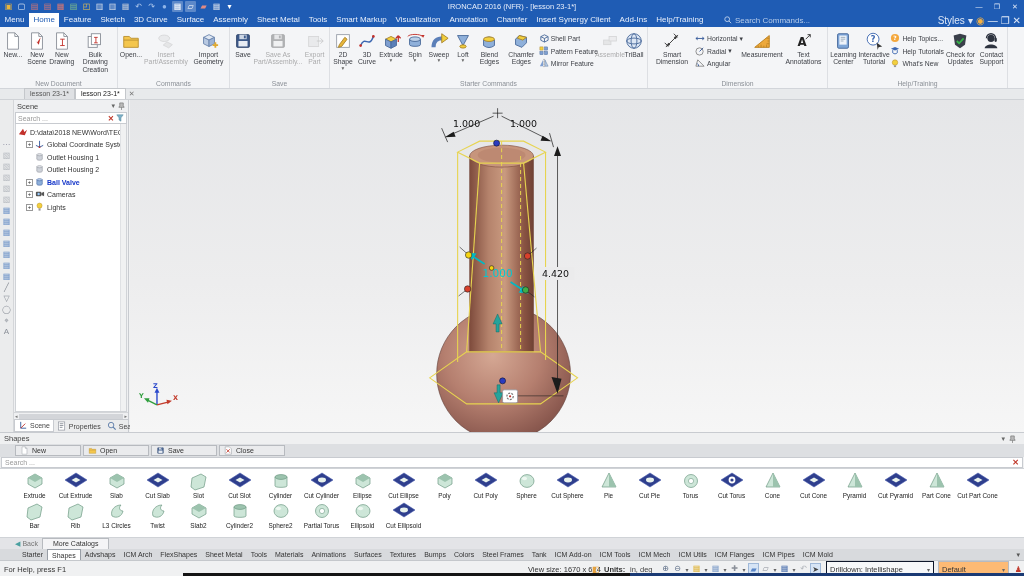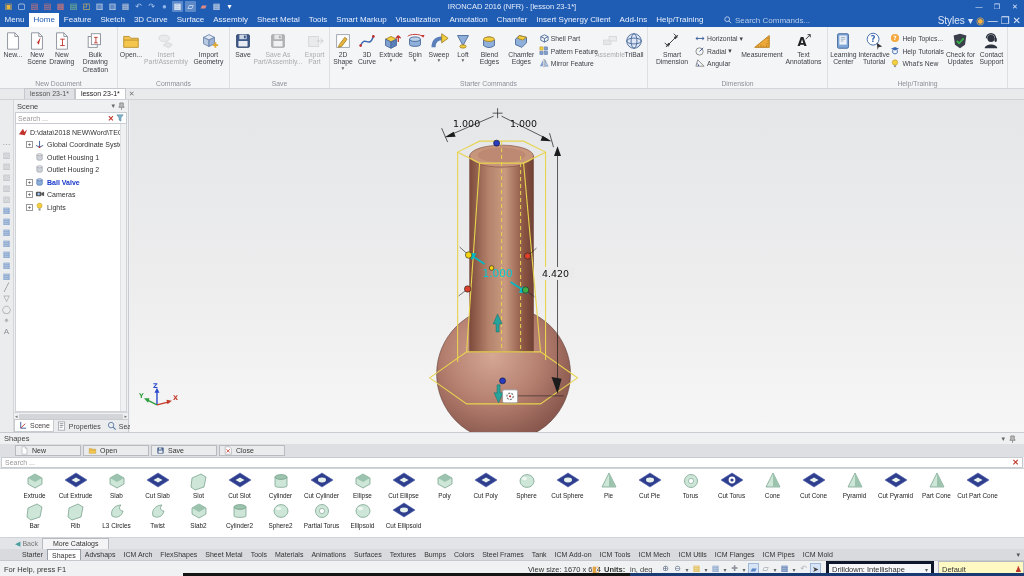--- a/index.html
+++ b/index.html
@@ -95,22 +95,22 @@
   .statusbar>div{position:absolute;top:0;height:16px;display:flex;align-items:center;}
   .sb-help{left:4px;}
   .sb-view{left:528px;text-align:right;}
   .sb-uicon{left:592px;font-size:8px;color:#e8a33d;}
   .sb-units{left:604px;font-weight:bold;}
   .sb-unitsv{left:630px;color:#444;}
   .sb-icons{left:660px;gap:1px;}
   .sb-ic{width:11px;height:12px;font-size:8px;line-height:12px;text-align:center;}
   .sb-ic.on{background:#d6e4f5;border:1px solid #9fb8d8;}
   .sb-caret{width:6px;font-size:6px;color:#666;text-align:center;}
-  .sb-drill{left:826px;width:108px;border:3px solid #0f172a;background:#f7f8f9;height:12px;top:2px;padding:0 3px;justify-content:space-between;}
-  .sb-style{left:938px;width:86px;border:1px solid #b7bac0;background:#fef9c3;height:12px;top:2px;padding:7px 3px;justify-content:space-between;}
+  .sb-drill{left:826px;width:108px;border:1px solid #0f172a;background:#f7f8f9;height:12px;top:2px;padding:0 3px;justify-content:space-between;}
+  .sb-style{left:938px;width:71px;border:1px solid #b7bac0;background:#fdba74;height:12px;top:2px;padding:7px 3px;justify-content:space-between;}
   .sb-share{right:2px;font-size:8px;color:#c0392b;}
   .edge1{position:absolute;left:183px;top:573px;width:447px;height:3px;background:#141414;}
   .edge2{position:absolute;left:630px;top:573px;width:394px;height:3px;background:#1a3a74;}
 </style>
 </head>
 <body>
 
 <div id="app">
 
   <div class="titlebar">

